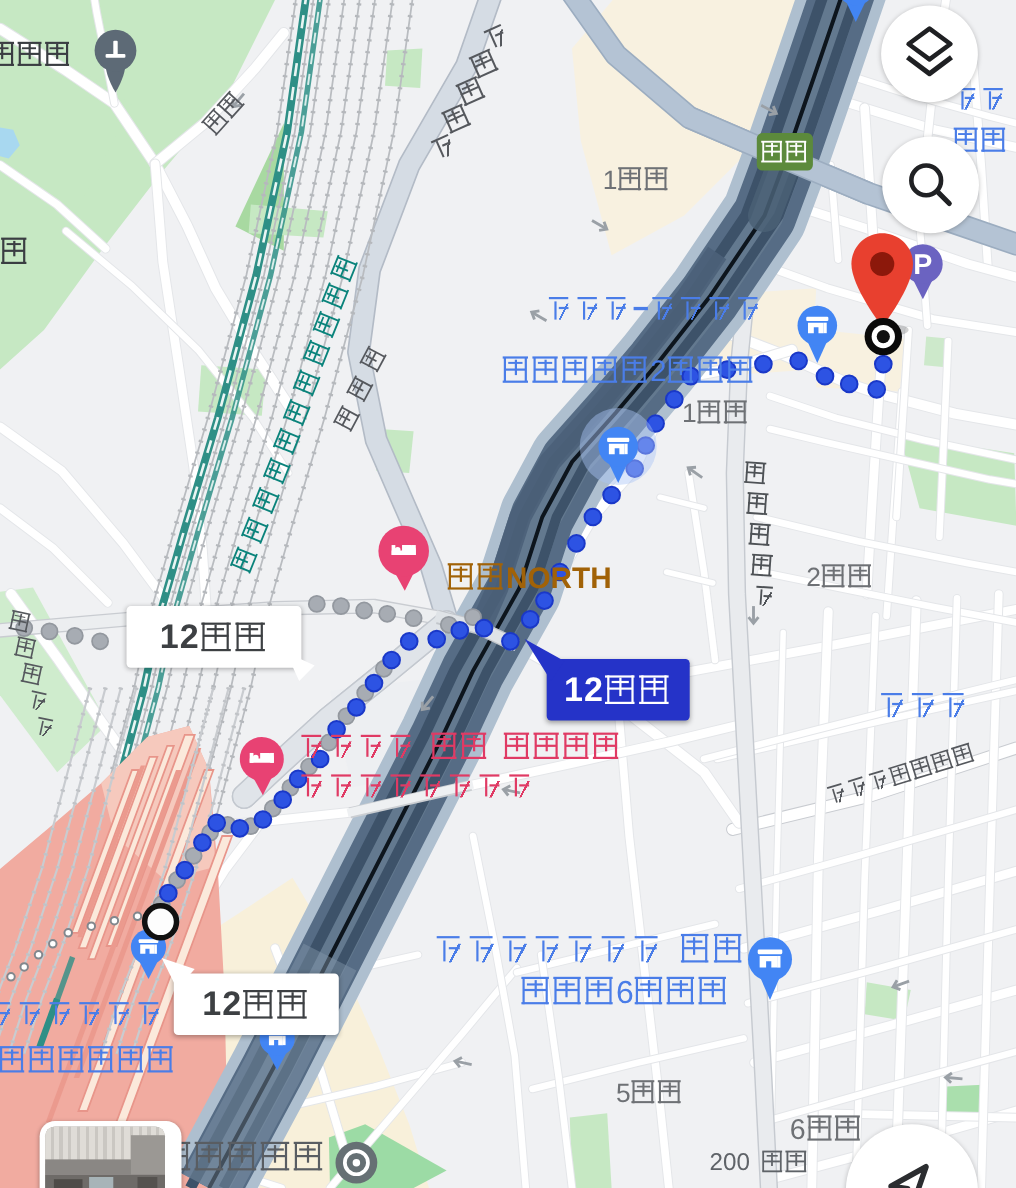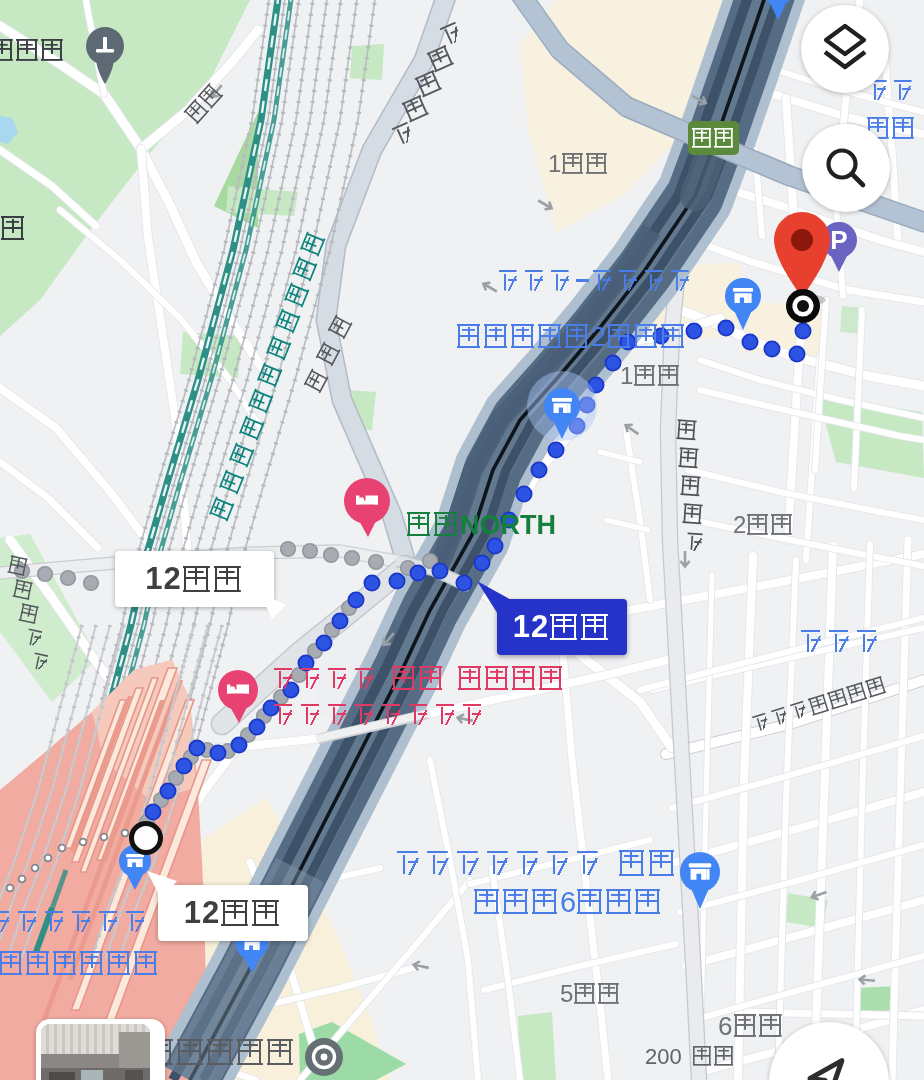--- a/index.html
+++ b/index.html
@@ -860,21 +860,21 @@
 
 <div class="lbl" style="left:496px;top:268px;font-size:26px;color:#4a7de8;font-weight:500;"><i class="k"></i><i class="k"></i><i class="k"></i><i class="dash"></i><i class="k"></i><i class="k"></i><i class="k"></i><i class="k"></i></div>
 
 <div class="lbl" style="left:456px;top:324px;font-size:27px;color:#4a7de8;font-weight:500;"><i class="j"></i><i class="j"></i><i class="j"></i><i class="j"></i><i class="j"></i><b class="t">2</b><i class="j"></i><i class="j"></i><i class="j"></i></div>
 
 <div class="lbl" style="left:866px;top:78px;font-size:25px;color:#4a7de8;font-weight:500;"><i class="k"></i><i class="k"></i></div>
 
 <div class="lbl" style="left:866px;top:116px;font-size:25px;color:#4a7de8;font-weight:500;"><i class="j"></i><i class="j"></i></div>
 
 
-<div class="lbl" style="left:406px;top:512px;font-size:27px;color:#15803d;font-weight:700;"><i class="j"></i><i class="j"></i><b class="t">N</b><b class="t">O</b><b class="t">R</b><b class="t">T</b><b class="t">H</b></div>
+<div class="lbl" style="left:406px;top:512px;font-size:27px;color:#a16207;font-weight:700;"><i class="j"></i><i class="j"></i><b class="t">N</b><b class="t">O</b><b class="t">R</b><b class="t">T</b><b class="t">H</b></div>
 
 <div class="lbl" style="left:271px;top:666px;font-size:27px;color:#e03a64;font-weight:700;"><i class="k"></i><i class="k"></i><i class="k"></i><i class="k"></i><i class="sp"></i><i class="j"></i><i class="j"></i><i class="sp"></i><i class="j"></i><i class="j"></i><i class="j"></i><i class="j"></i></div>
 
 <div class="lbl" style="left:271px;top:702px;font-size:27px;color:#e03a64;font-weight:700;"><i class="k"></i><i class="k"></i><i class="k"></i><i class="k"></i><i class="k"></i><i class="k"></i><i class="k"></i><i class="k"></i></div>
 
 <div class="lbl" style="left:394px;top:849px;font-size:30px;color:#4a7de8;font-weight:500;"><i class="k"></i><i class="k"></i><i class="k"></i><i class="k"></i><i class="k"></i><i class="k"></i><i class="k"></i><i class="sp"></i><i class="j"></i><i class="j"></i></div>
 
 <div class="lbl" style="left:473px;top:888px;font-size:29px;color:#4a7de8;font-weight:500;"><i class="j"></i><i class="j"></i><i class="j"></i><b class="t">6</b><i class="j"></i><i class="j"></i><i class="j"></i></div>
 
 <div class="lbl" style="left:-12px;top:909px;font-size:27px;color:#4a7de8;font-weight:500;"><i class="k"></i><i class="k"></i><i class="k"></i><i class="k"></i><i class="k"></i><i class="k"></i></div>

